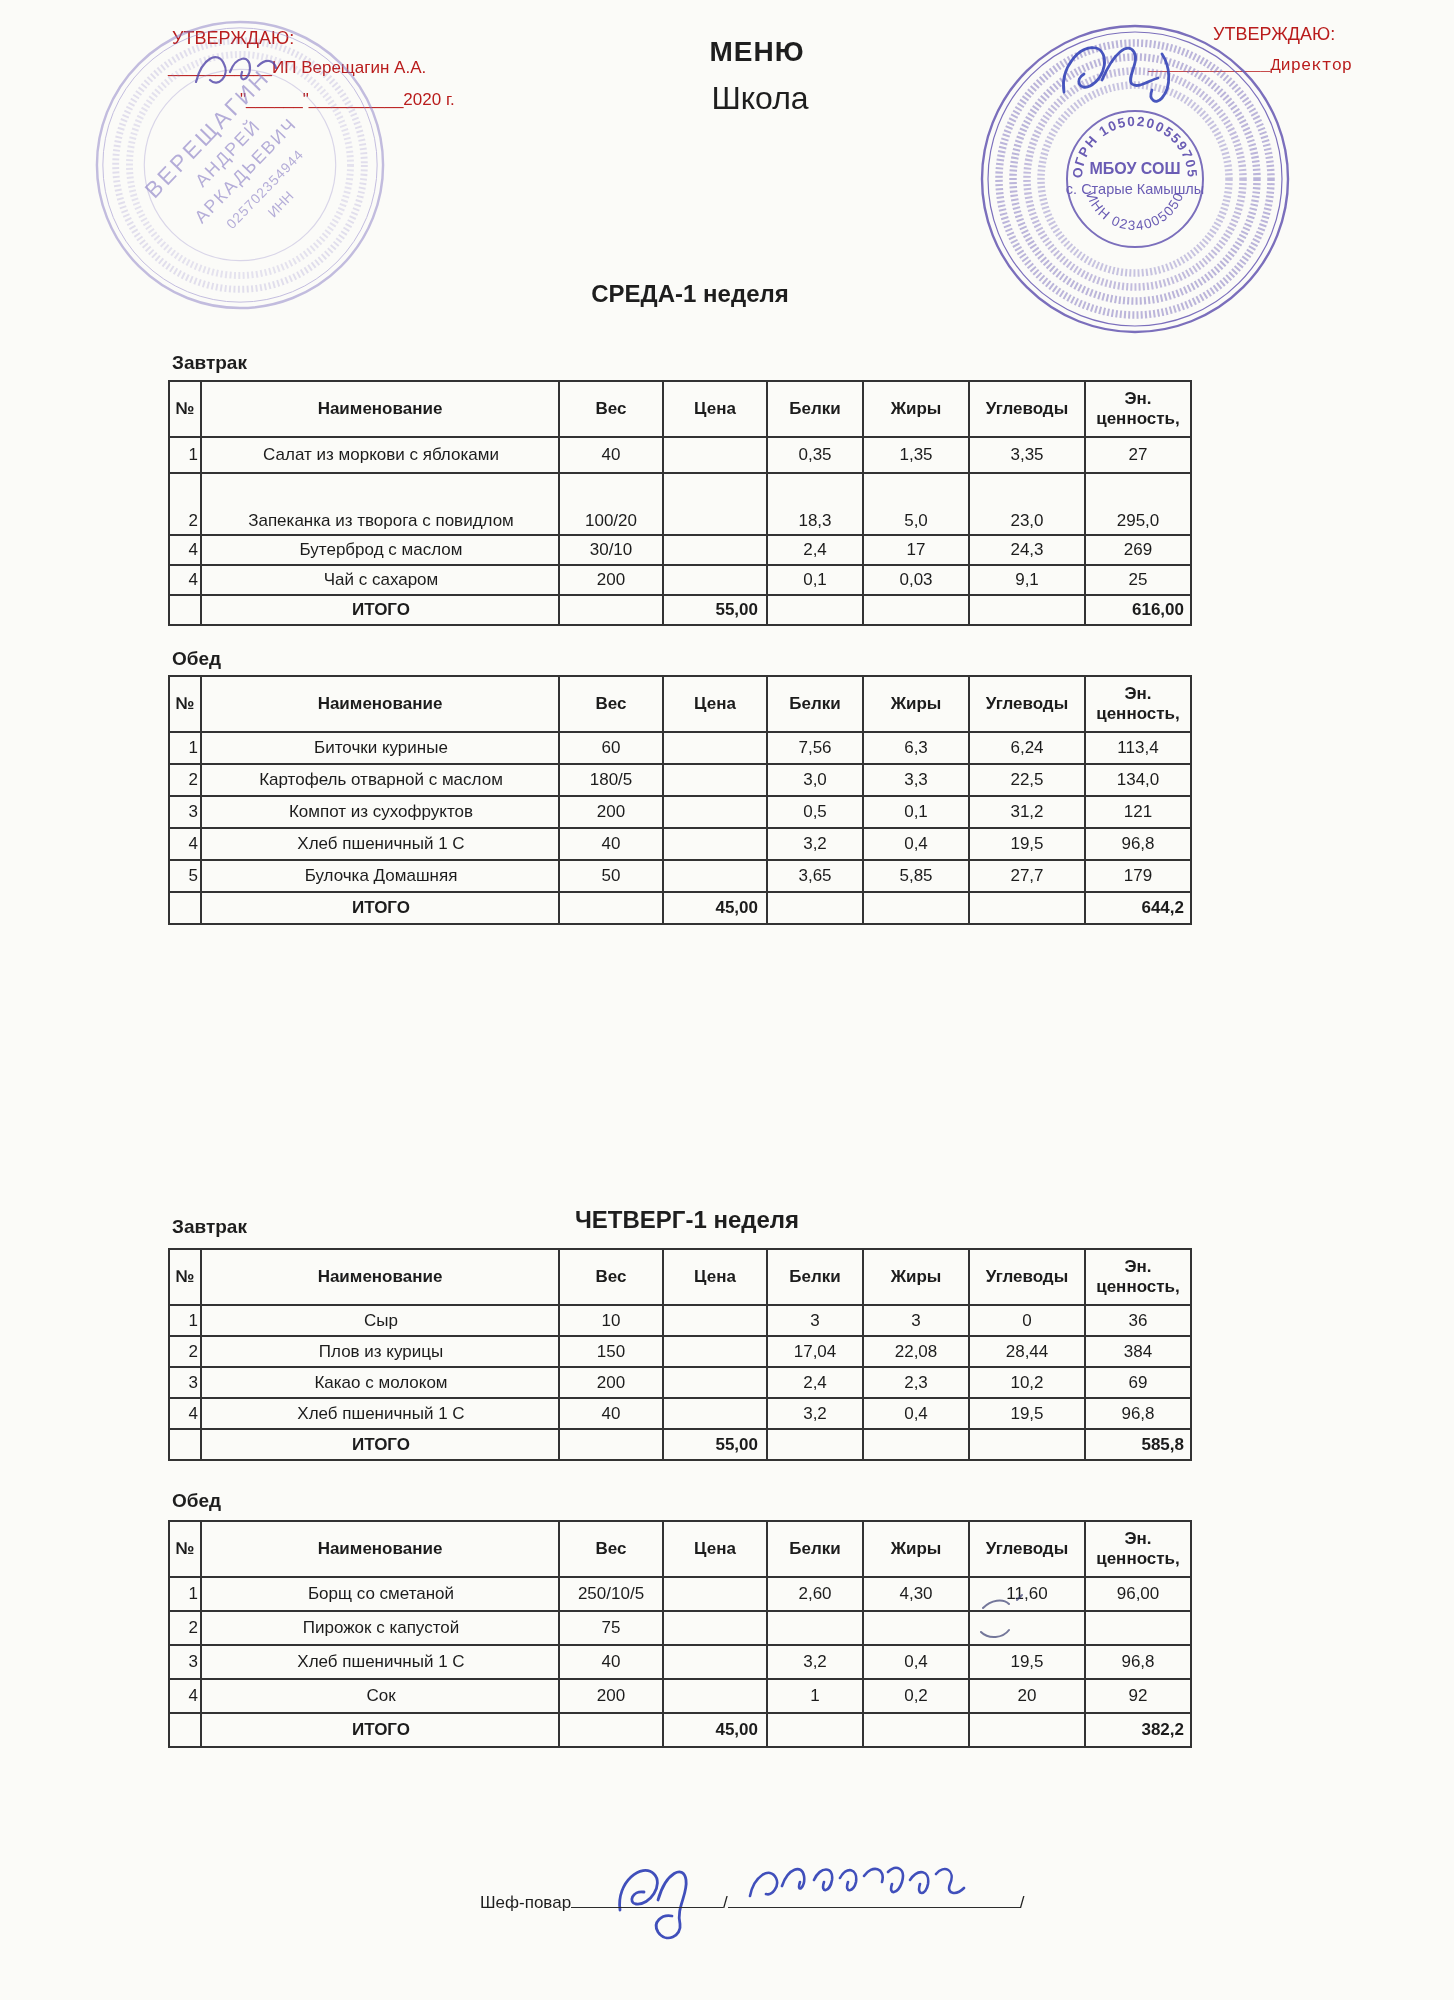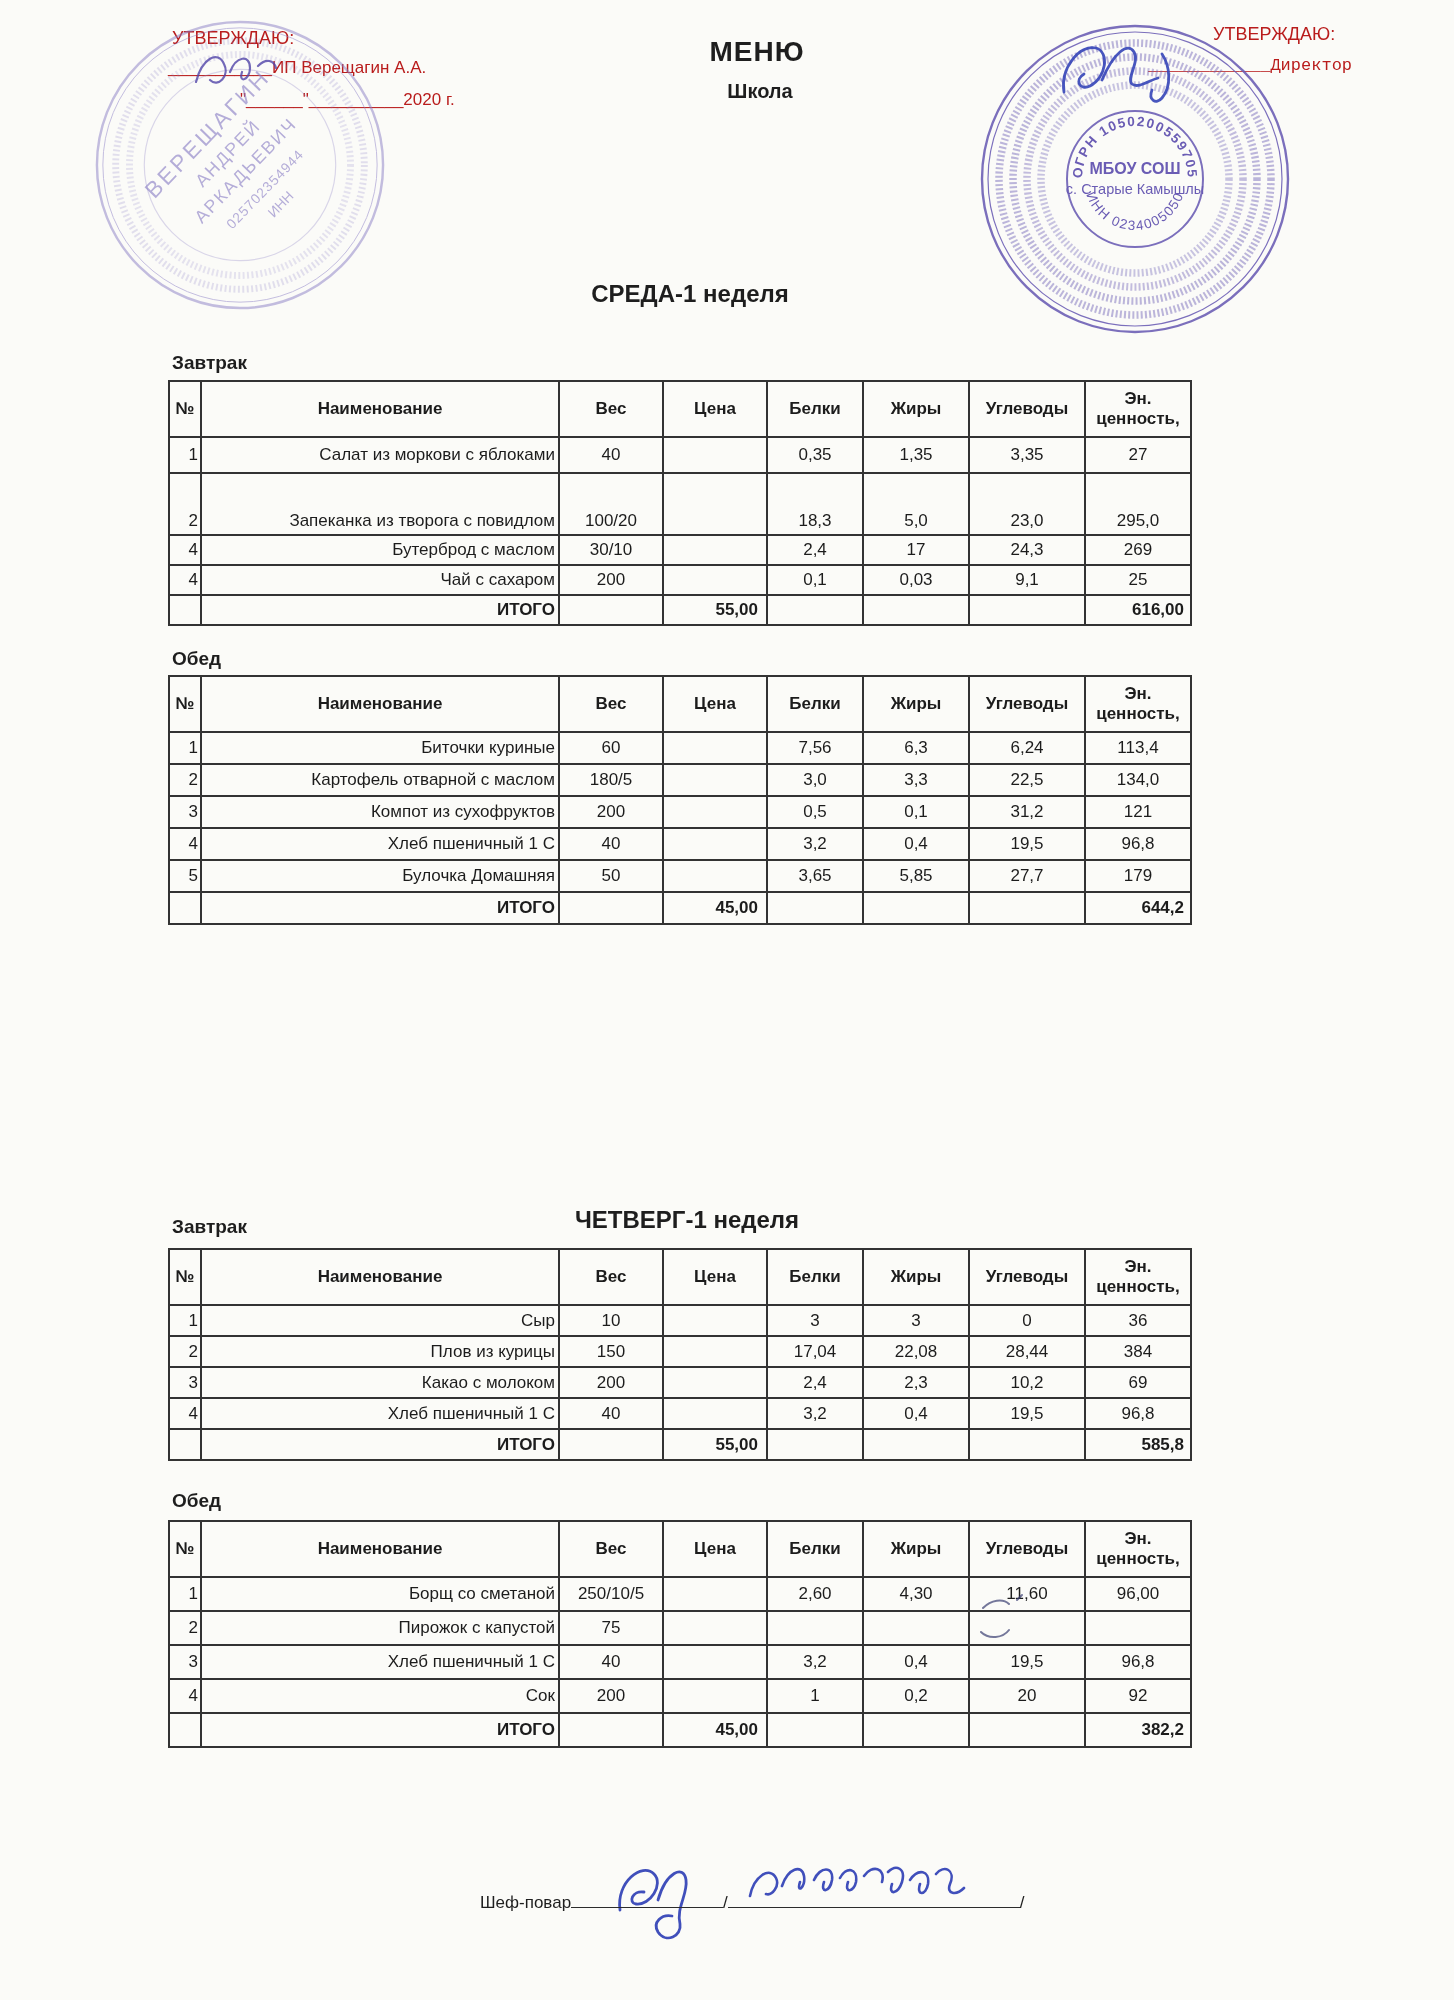--- a/index.html
+++ b/index.html
@@ -6,34 +6,34 @@
   body{
     width:1454px;height:2000px;position:relative;overflow:hidden;
     background:#fbfbf8;
     font-family:"Liberation Sans","DejaVu Sans",sans-serif;
     color:#1e1e1e;
   }
   .abs{position:absolute;}
   .doc-text{white-space:nowrap;}
   
   .main-title{font-size:28px;font-weight:700;letter-spacing:1px;transform:translateX(-50%);}
-  .sub-title{font-size:20px;font-weight:700;transform:translateX(-50%);}
+  .sub-title{font-size:32px;font-weight:400;transform:translateX(-50%);}
   .day-heading{font-size:24px;font-weight:700;transform:translateX(-50%);}
   .meal-label{font-size:19px;font-weight:600;}
   .approve{font-size:17px;color:#b91c1c;}
   
   table.menu{position:absolute;border-collapse:collapse;table-layout:fixed;width:1022px;}
   table.menu th,table.menu td{border:2px solid #333;overflow:hidden;}
   table.menu th{
     font-size:17px;font-weight:600;text-align:center;vertical-align:middle;
     height:54px;white-space:pre-line;line-height:1.18;padding:0 2px;color:#1c1c1c;
   }
   table.menu td{font-size:17px;height:28px;padding:0 3px;vertical-align:middle;color:#1c1c1c;}
   table.menu td.c0{text-align:right;padding-right:2px;}
-  table.menu td.c1{text-align:right;padding-left:5px;}
+  table.menu td.c1{text-align:center;padding-left:5px;}
   table.menu td.c2,table.menu td.c4,table.menu td.c5,table.menu td.c6,table.menu td.c7{text-align:center;}
   table.menu td.c3{text-align:center;}
   table.menu tr.total td{font-weight:700;}
   table.menu tr.total td.c3{text-align:right;padding-right:8px;}
   table.menu tr.total td.c7{text-align:right;padding-right:6px;}
   #t1{left:168px;top:380px;}
   #t2{left:168px;top:675px;}
   #t3{left:168px;top:1248px;}
   #t4{left:168px;top:1520px;}
   #t1 tbody tr:nth-child(1) td{height:34px;}

